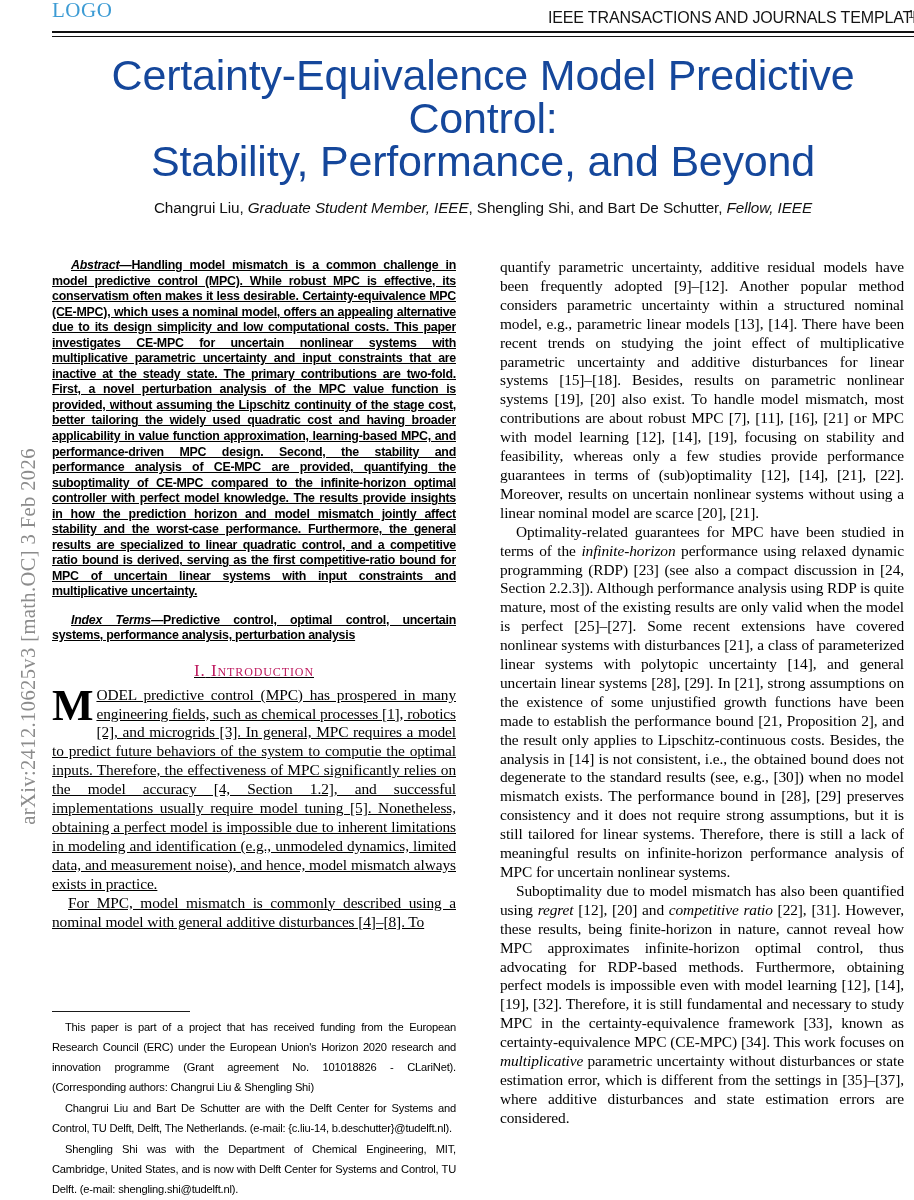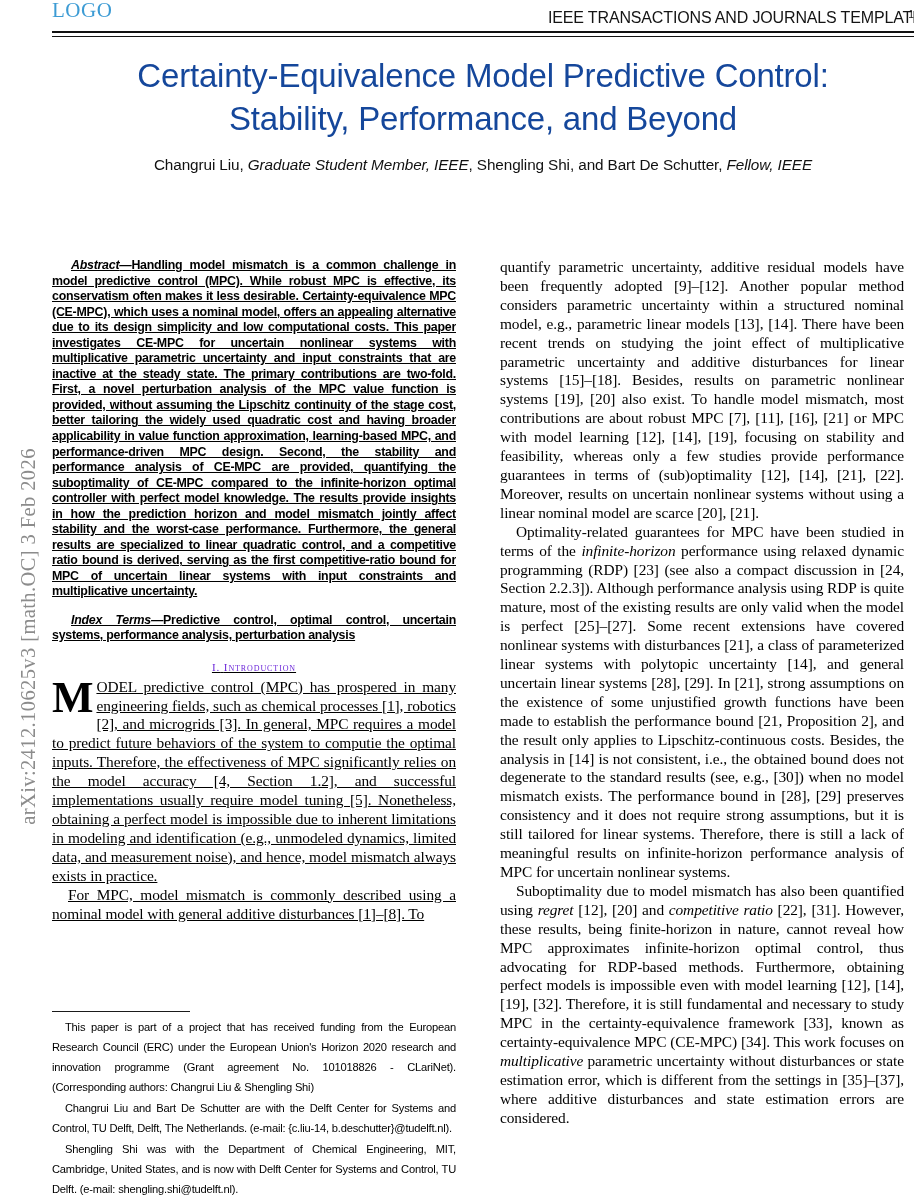--- a/index.html
+++ b/index.html
@@ -84,21 +84,21 @@
     border-bottom: 1px solid #111;
   }
 
   
   #title-block {
     margin-top: 20px;
     text-align: center;
   }
   #paper-title {
     font-family: "Liberation Sans", sans-serif;
-    font-size: 33px;
+    font-size: 43px;
     line-height: 43px;
     font-weight: normal;
     color: #15479b;
     letter-spacing: -0.2px;
     margin: 16px auto;
     max-width: 800px;
   }
   #author-line {
     margin-top: 16px;
     font-family: "Liberation Sans", sans-serif;
@@ -141,24 +141,24 @@
     font-style: italic;
     font-weight: bold;
   }
   .abstract-block.indexterms { margin-top: 12.5px; }
   .abstract-indent { display: inline-block; width: 19px; }
 
   
   .section-heading {
     text-align: center;
     font-family: "Liberation Serif", serif;
-    font-size: 11px;
+    font-size: 17px;
     font-variant: small-caps;
     letter-spacing: 0.9px;
-    color: #6d28d9;
+    color: #be185d;
     margin: 17px 0 5px 0;
   }
 
   
   .body-par {
     font-family: "Liberation Serif", serif;
     font-size: 15.4px;
     line-height: 18.9px;
     text-align: justify;
     text-indent: 16px;
@@ -244,21 +244,21 @@
 
       <div class="section-heading">
         <span>I.</span>
         <span>Introduction</span>
       </div>
 
       <p class="body-par first">
         <span class="dropcap">M</span><span>ODEL predictive control (MPC) has prospered in many engineering fields, such as chemical processes [1], robotics [2], and microgrids [3]. In general, MPC requires a model to predict future behaviors of the system to computie the optimal inputs. Therefore, the effectiveness of MPC significantly relies on the model accuracy [4, Section 1.2], and successful implementations usually require model tuning [5]. Nonetheless, obtaining a perfect model is impossible due to inherent limitations in modeling and identification (e.g., unmodeled dynamics, limited data, and measurement noise), and hence, model mismatch always exists in practice.</span>
       </p>
 
-      <p class="body-par">For MPC, model mismatch is commonly described using a nominal model with general additive disturbances [1]–[8]. To</p>
+      <p class="body-par">For MPC, model mismatch is commonly described using a nominal model with general additive disturbances [4]–[8]. To</p>
 
       <div id="footnotes">
         <div id="footnote-rule"></div>
         <p class="footnote-par">This paper is part of a project that has received funding from the European Research Council (ERC) under the European Union's Horizon 2020 research and innovation programme (Grant agreement No. 101018826 - CLariNet). (Corresponding authors: Changrui Liu &amp; Shengling Shi)</p>
         <p class="footnote-par">Changrui Liu and Bart De Schutter are with the Delft Center for Systems and Control, TU Delft, Delft, The Netherlands. (e-mail: {c.liu-14, b.deschutter}@tudelft.nl).</p>
         <p class="footnote-par">Shengling Shi was with the Department of Chemical Engineering, MIT, Cambridge, United States, and is now with Delft Center for Systems and Control, TU Delft. (e-mail: shengling.shi@tudelft.nl).</p>
       </div>
     </div>
 
     <div class="column" id="col-right">

